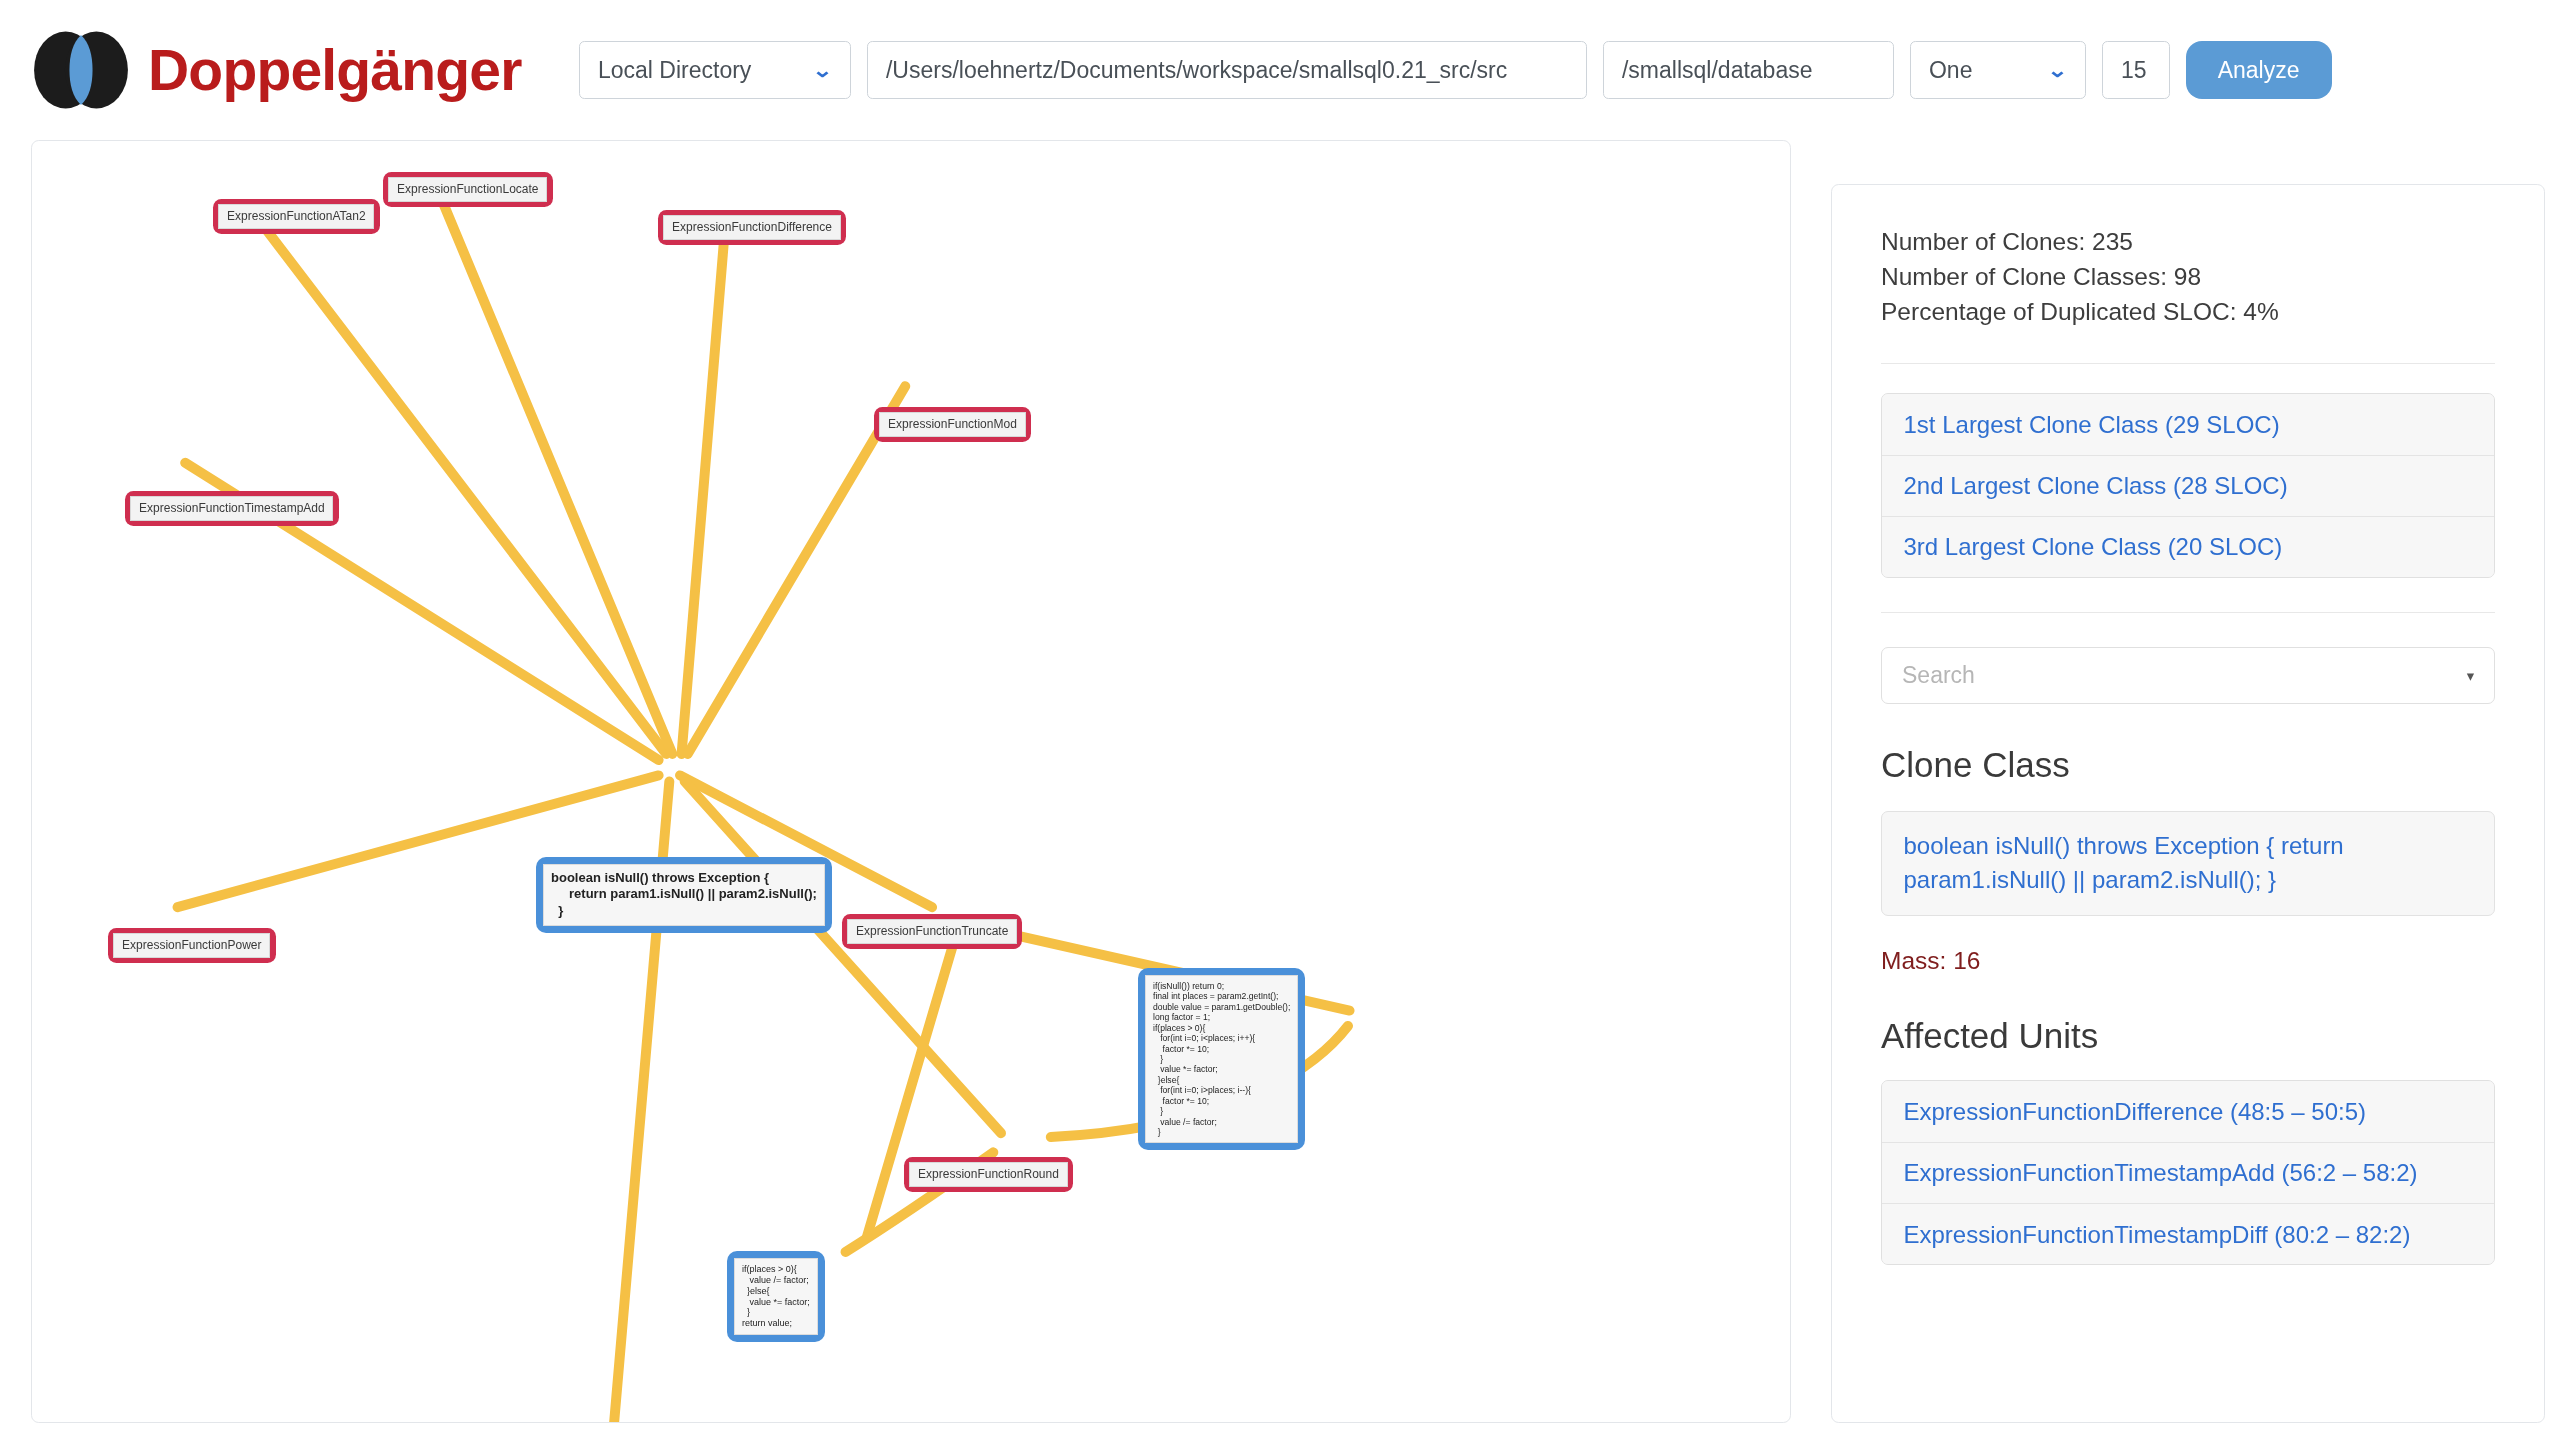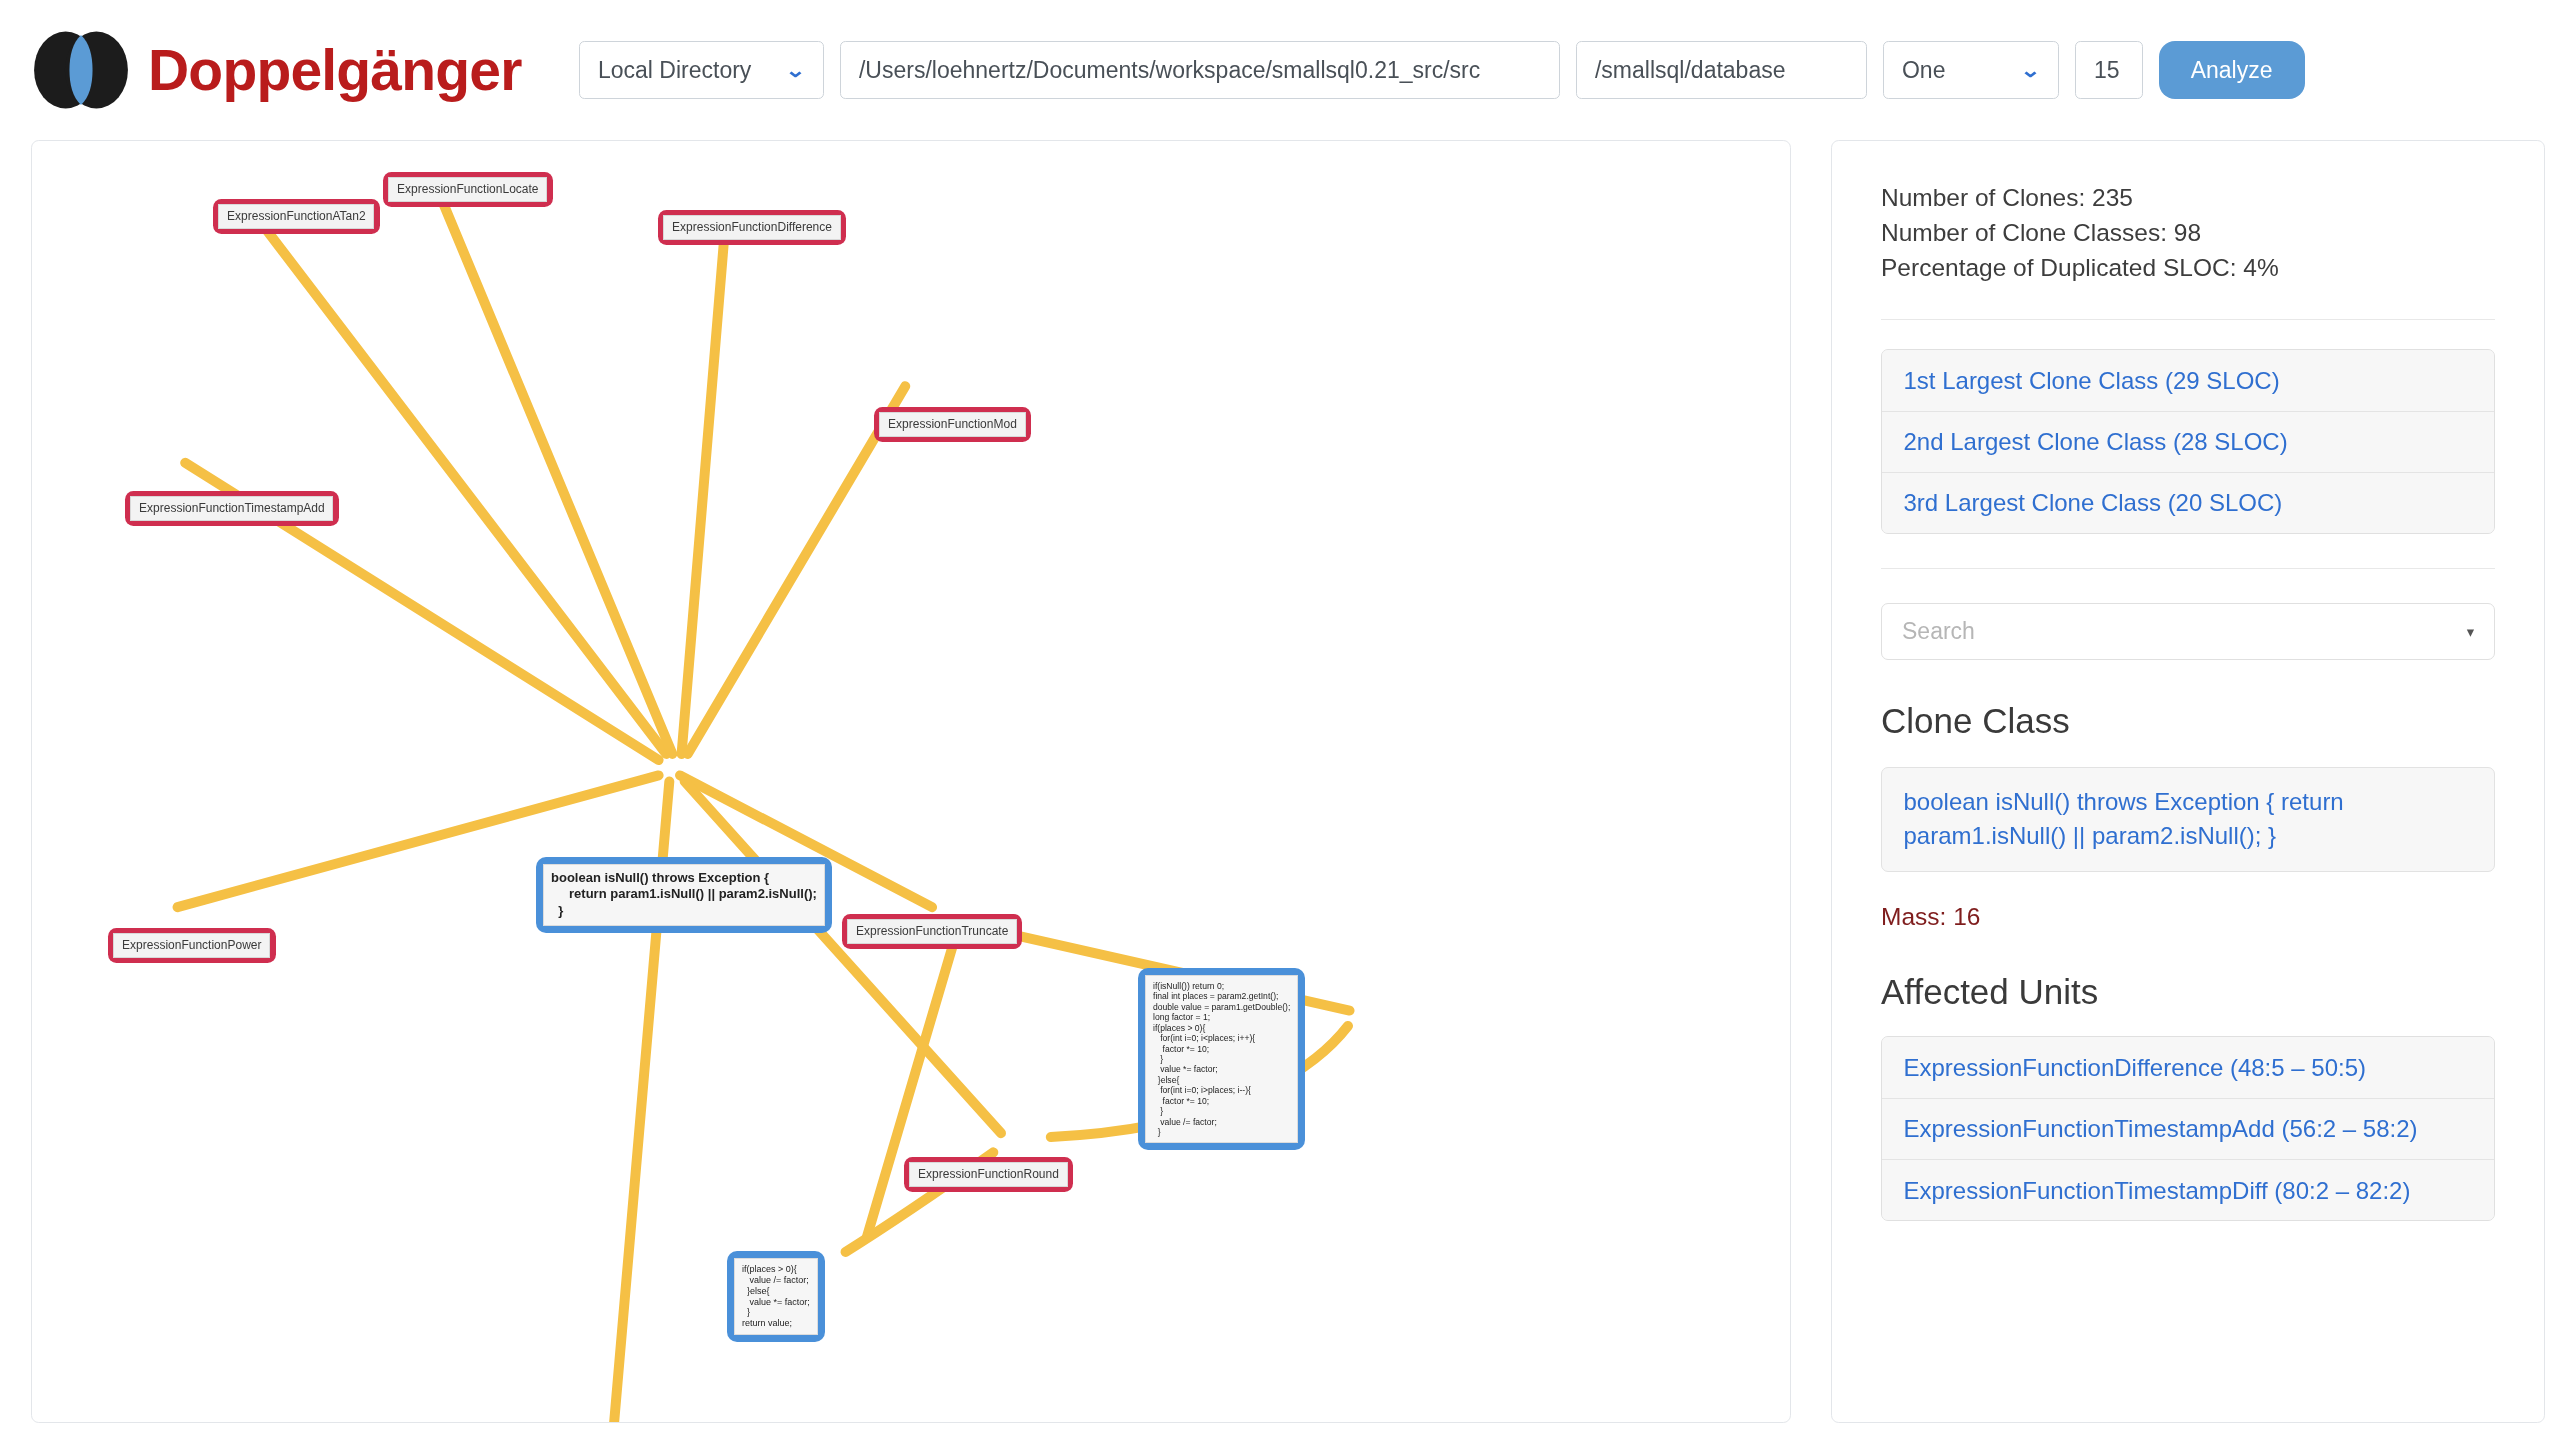--- a/index.html
+++ b/index.html
@@ -47,21 +47,21 @@
     display: flex;
     align-items: center;
     padding: 0 18.4px;
     white-space: nowrap;
   }
   .select-ctl { justify-content: space-between; gap: 20px; }
   .select-ctl .caret {
     color: #2f6fd0; font-size: 20px; line-height: 1;
     transform: scaleX(1.25); font-weight: 700;
   }
-  #select-source { width: 245px; }
+  #select-source { width: 272px; }
   #input-path { width: 720px; }
   #input-subpath { width: 291px; }
   #select-mode { width: 176px; }
   #input-mass { width: 68px; }
   #btn-analyze {
     width: 146px; height: 58px;
     border: none; border-radius: 16px;
     background: #5b9bd5;
     color: #ffffff;
     font-family: "Liberation Sans", sans-serif;
@@ -123,20 +123,21 @@
   #node-small-code .inner { font-size: 9px; }
 
   
   #sidebar {
     flex: 1 1 auto;
     background: #ffffff;
     border: 0.8px solid #e3e6ea;
     border-radius: 7.7px;
     padding: 40px 49px 0 49px;
     overflow: hidden;
+    margin-top: 44px;
   }
   .stat-line {
     font-size: 24.5px;
     color: #3d3d3d;
     line-height: 1.42;
   }
   .divider {
     height: 0.8px;
     background: #e8e8e8;
     margin: 34px 0 0 0;

